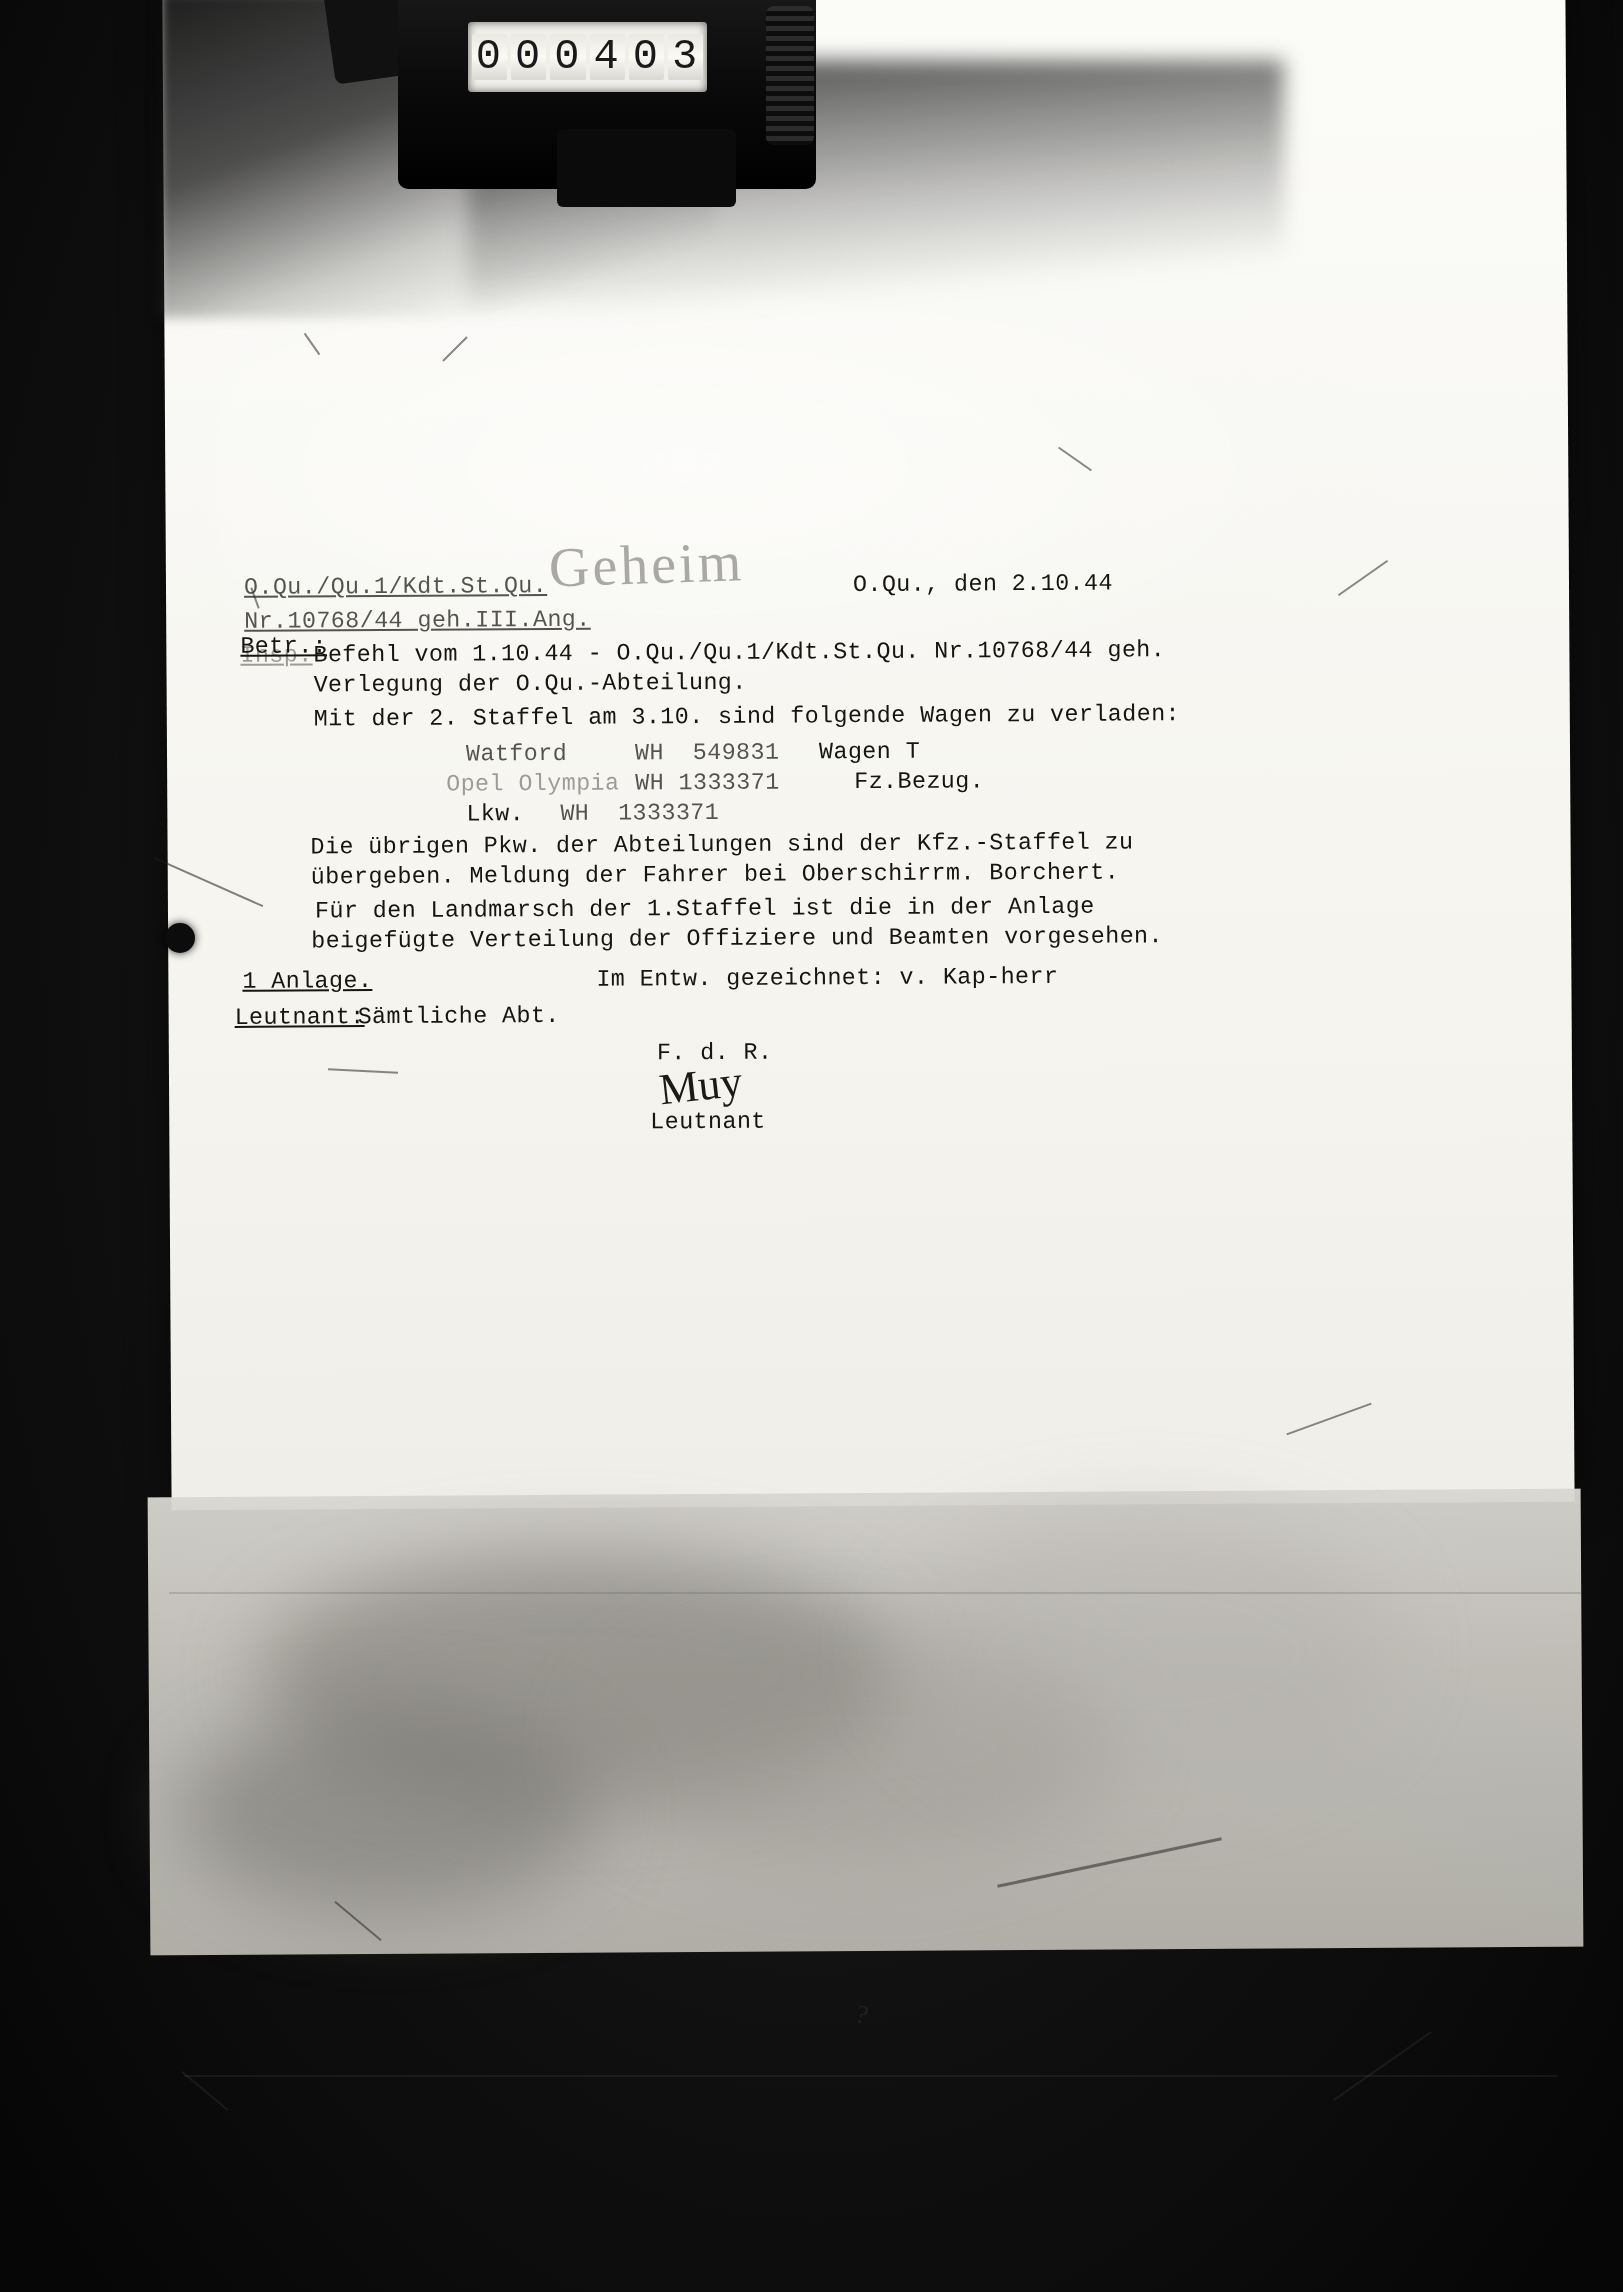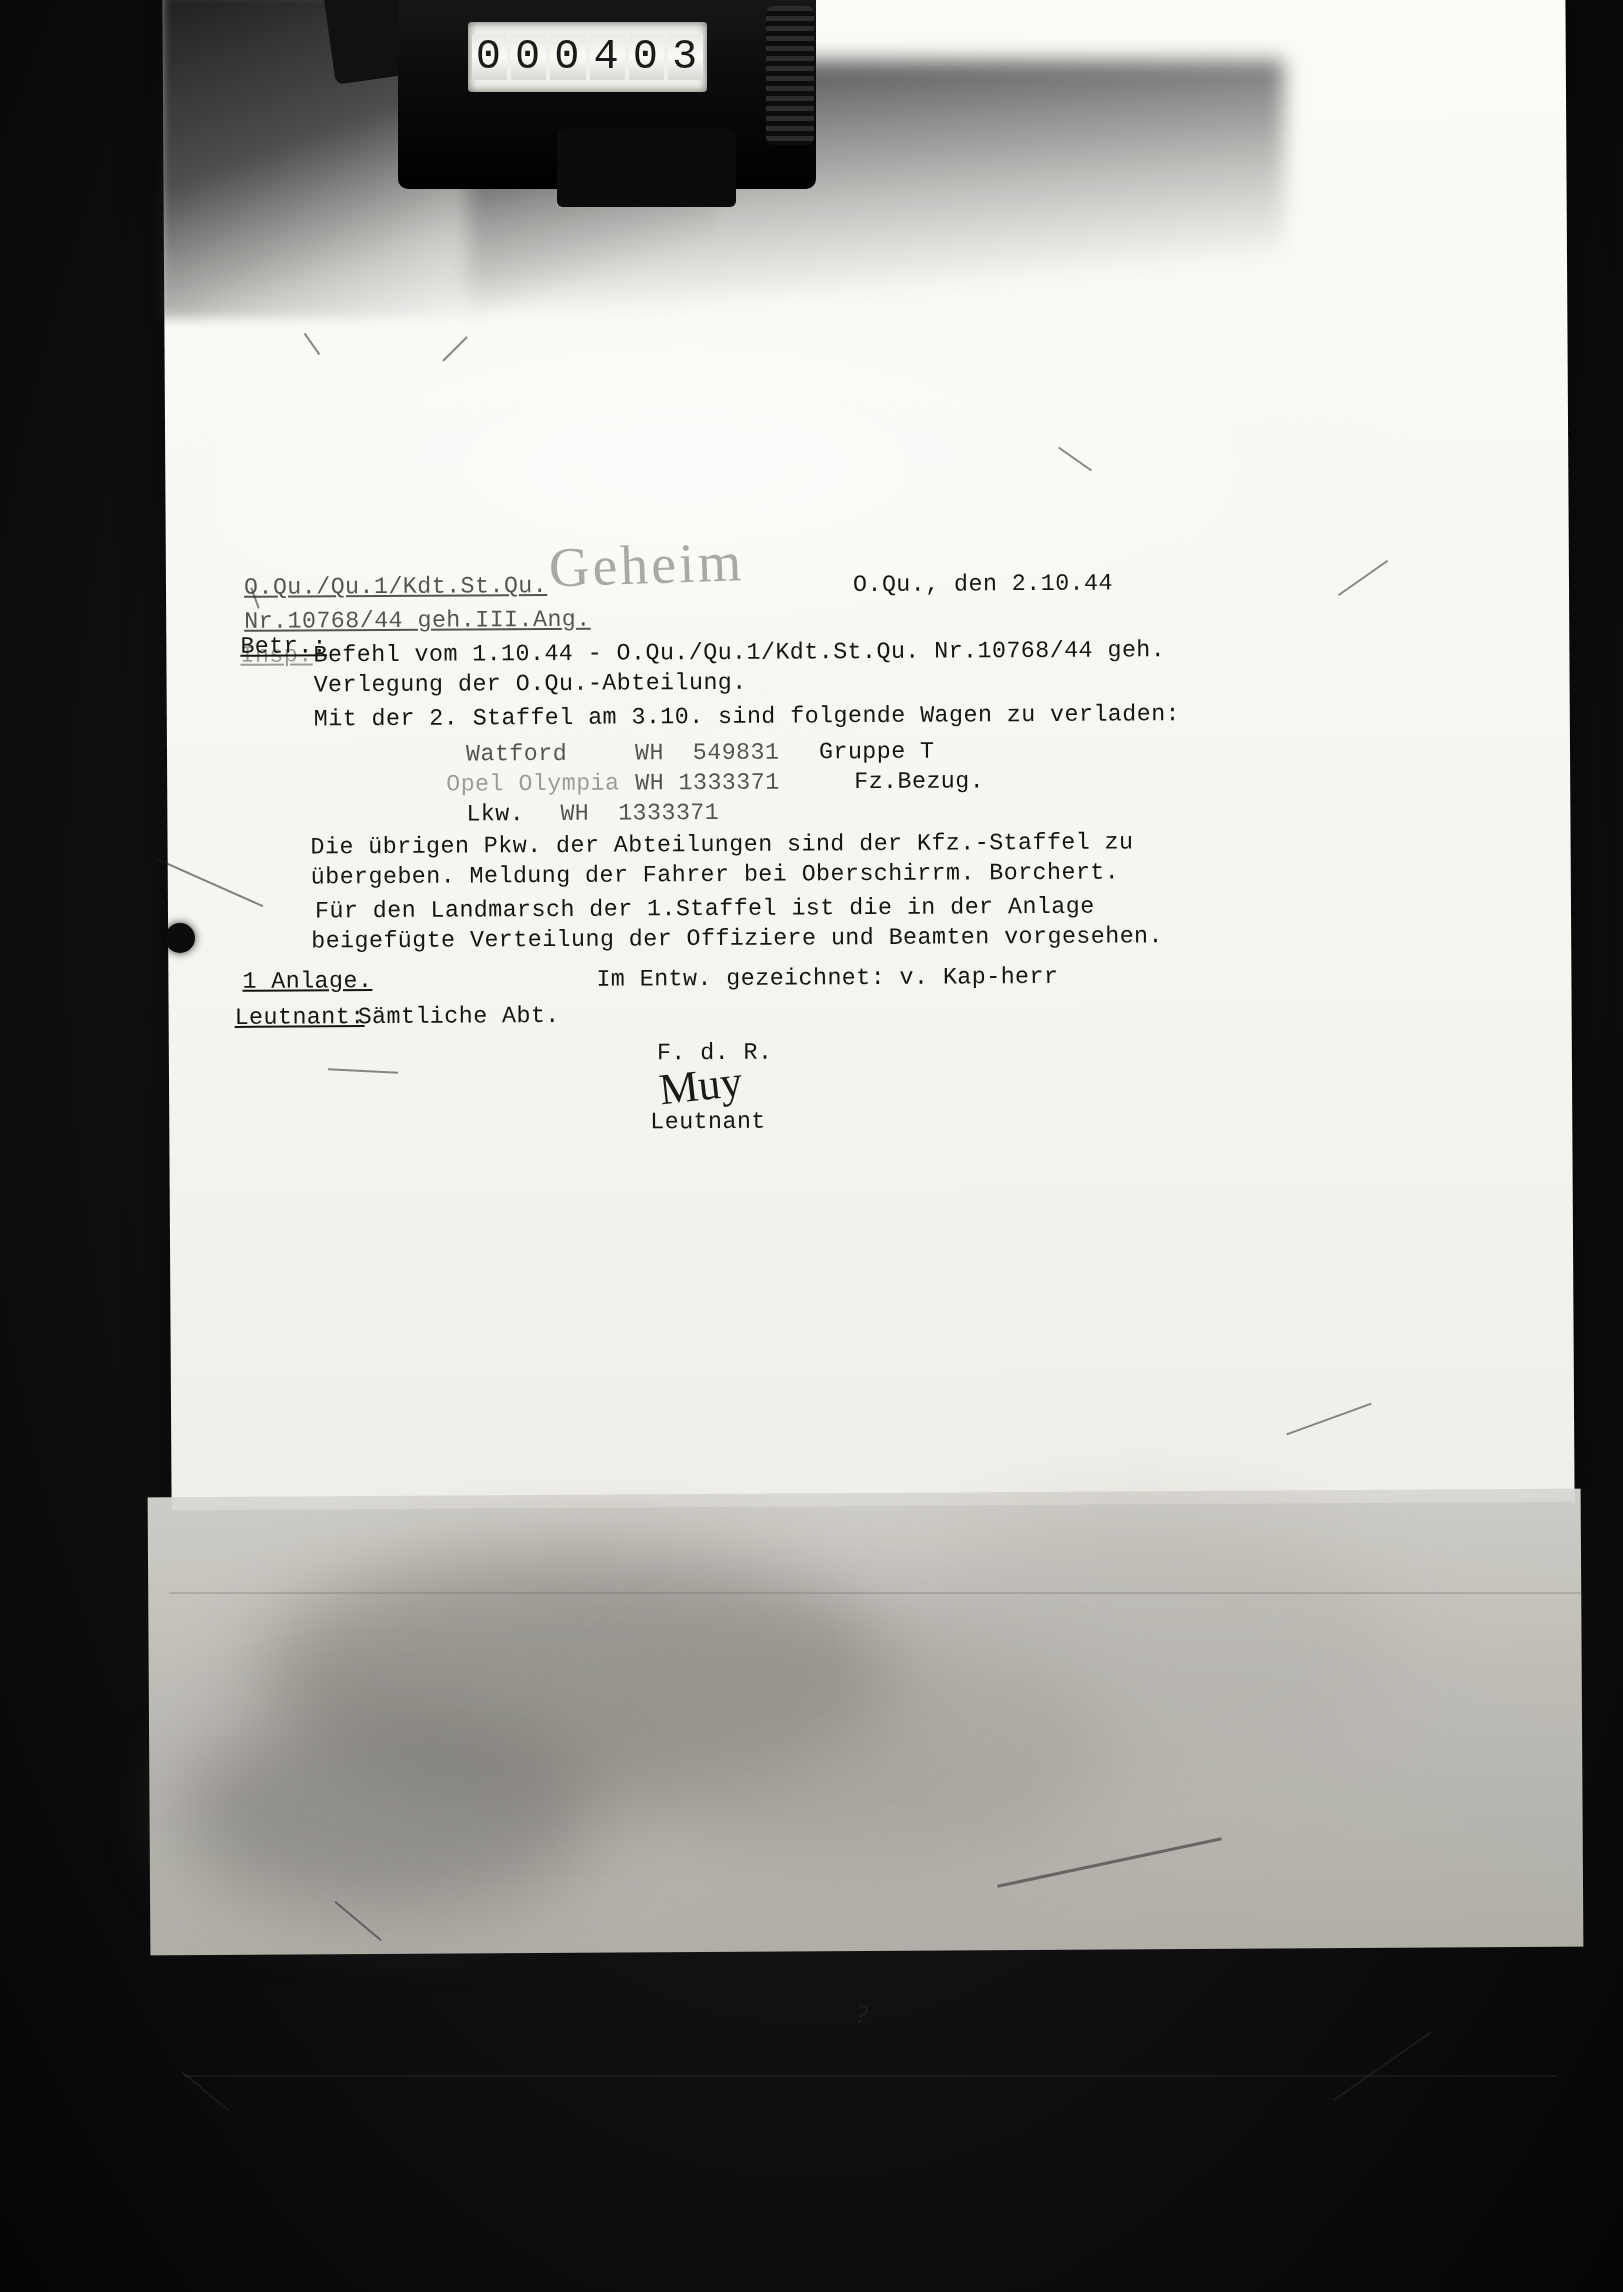--- a/index.html
+++ b/index.html
@@ -164,21 +164,21 @@
     <div class="t u faded" style="left:74px;top:645px;">Insp:</div>
     <div class="t" style="left:147px;top:645px;">Befehl vom 1.10.44 - O.Qu./Qu.1/Kdt.St.Qu. Nr.10768/44 geh.</div>
 
     <div class="t u" style="left:74px;top:636px;text-align:right;">Betr.:</div>
     <div class="t" style="left:147px;top:675px;">Verlegung der O.Qu.-Abteilung.</div>
 
     <div class="t" style="left:147px;top:709px;">Mit der 2. Staffel am 3.10. sind folgende Wagen zu verladen:</div>
 
     <div class="t semi" style="left:299px;top:745px;">Watford</div>
     <div class="t semi" style="left:468px;top:745px;">WH  549831</div>
-    <div class="t" style="left:652px;top:745px;">Gruppe T</div>
+    <div class="t" style="left:652px;top:745px;">Wagen T</div>
 
     <div class="t faded" style="left:279px;top:775px;">Opel Olympia</div>
     <div class="t semi" style="left:468px;top:775px;">WH 1333371</div>
     <div class="t" style="left:687px;top:775px;">Fz.Bezug.</div>
 
     <div class="t" style="left:299px;top:805px;">Lkw.</div>
     <div class="t semi" style="left:393px;top:805px;">WH  1333371</div>
 
     <div class="t" style="left:143px;top:837px;">Die übrigen Pkw. der Abteilungen sind der Kfz.-Staffel zu</div>
     <div class="t" style="left:143px;top:867px;">übergeben. Meldung der Fahrer bei Oberschirrm. Borchert.</div>

